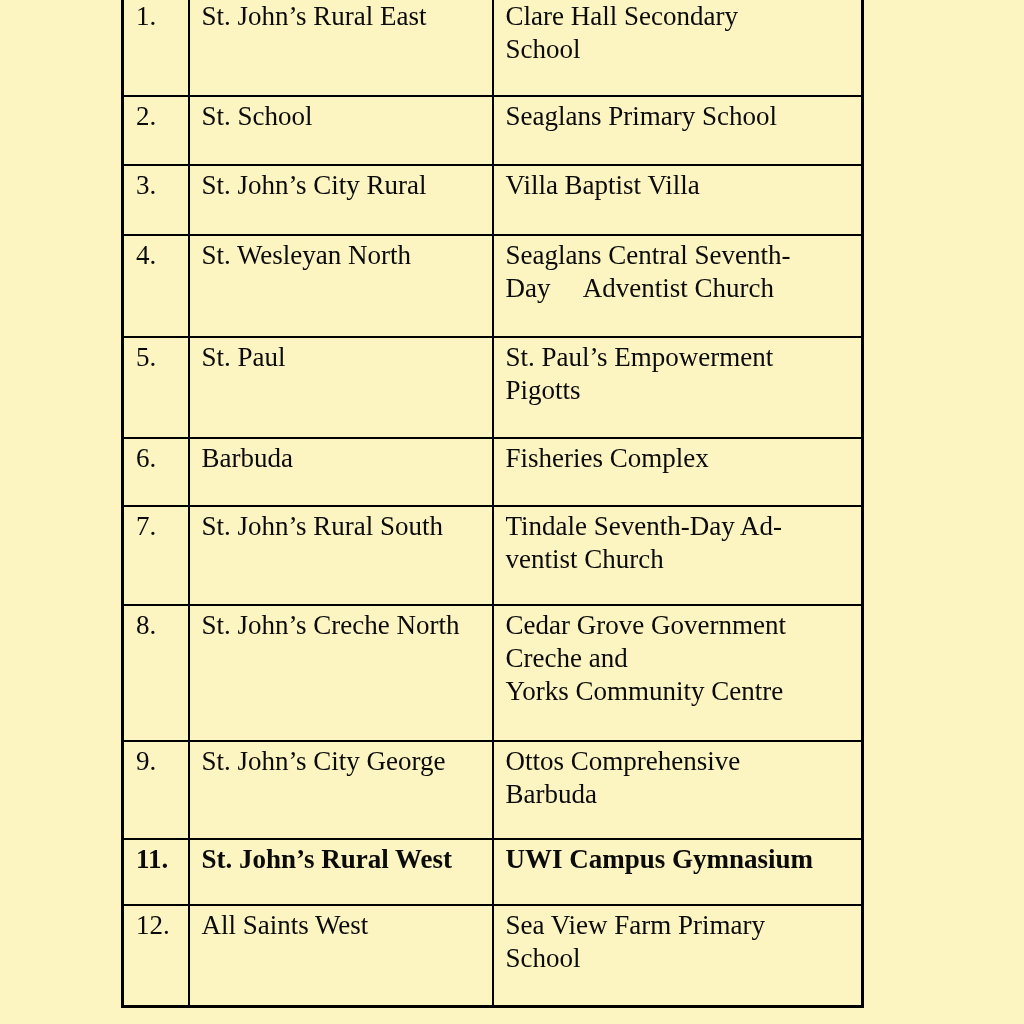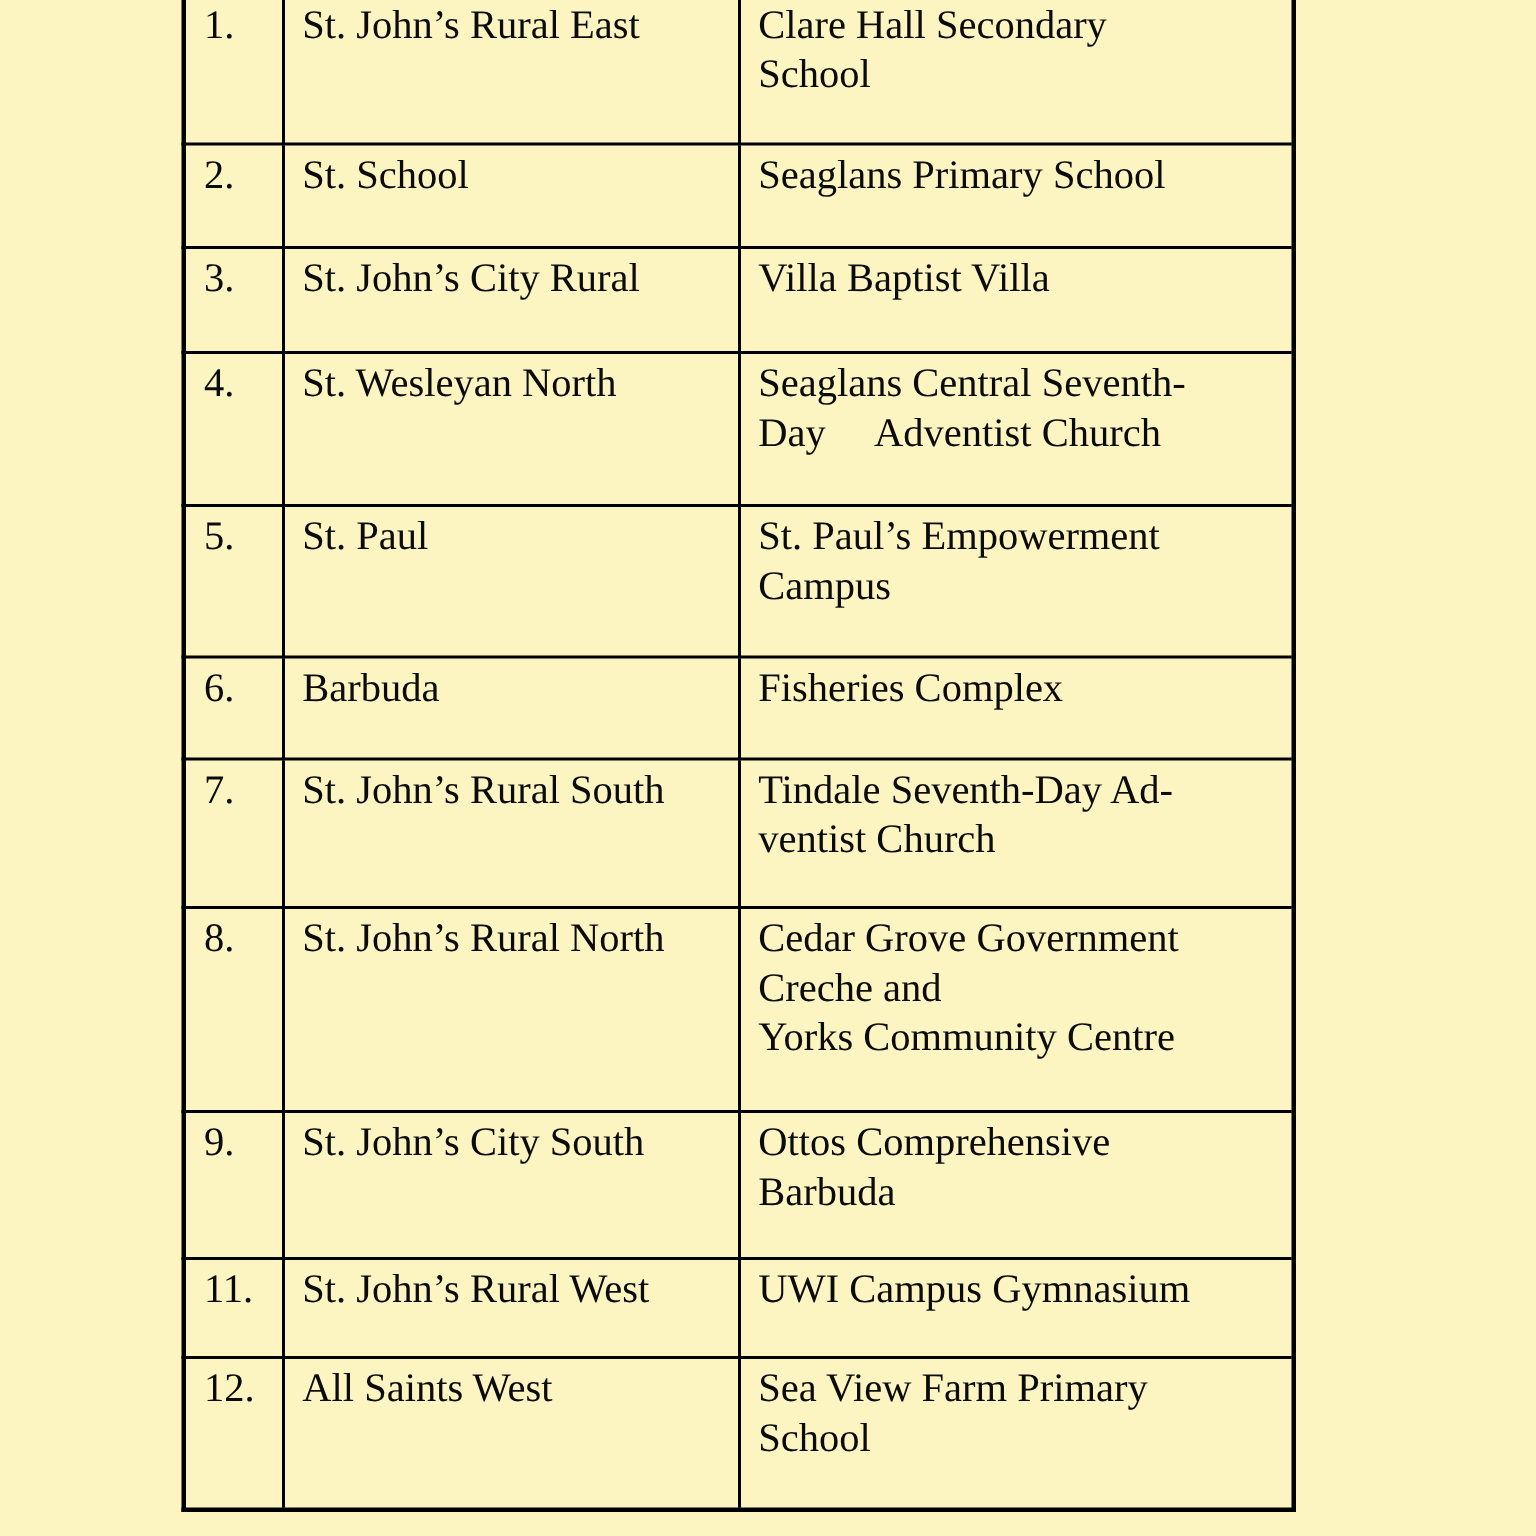--- a/index.html
+++ b/index.html
@@ -46,21 +46,21 @@
   tr.r1  td { height: 92px; }
   tr.r2  td { height: 61px; }
   tr.r3  td { height: 62px; }
   tr.r4  td { height: 94px; }
   tr.r5  td { height: 93px; }
   tr.r6  td { height: 60px; }
   tr.r7  td { height: 91px; }
   tr.r8  td { height: 128px; }
   tr.r9  td { height: 90px; }
   tr.r10 td { height: 60px; }
-  tr.r11 td { height: 58px; }
+  tr.r11 td { height: 58px; font-weight: bold; }
   tr.r12 td { height: 93px; }
 </style>
 </head>
 <body>
 
 <div class="doc-page">
   <table class="polling-table">
     <colgroup>
       <col class="c-num">
         <col class="c-con">
@@ -86,43 +86,43 @@
       <tr class="r4">
         <td>4.</td>
         <td>St. Wesleyan North</td>
         <td>Seaglans Central Seventh-
 Day     Adventist Church</td>
       </tr>
       <tr class="r5">
         <td>5.</td>
         <td>St. Paul</td>
         <td>St. Paul’s Empowerment
-Campus</td>
+Pigotts</td>
       </tr>
       <tr class="r6">
         <td>6.</td>
         <td>Barbuda</td>
         <td>Fisheries Complex</td>
       </tr>
       <tr class="r7">
         <td>7.</td>
         <td>St. John’s Rural South</td>
         <td>Tindale Seventh-Day Ad-
 ventist Church</td>
       </tr>
       <tr class="r8">
         <td>8.</td>
-        <td>St. John’s Rural North</td>
+        <td>St. John’s Creche North</td>
         <td>Cedar Grove Government
 Creche and
 Yorks Community Centre</td>
       </tr>
       <tr class="r9">
         <td>9.</td>
-        <td>St. John’s City South</td>
+        <td>St. John’s City George</td>
         <td>Ottos Comprehensive
 Barbuda</td>
       </tr>
       <tr class="r11">
         <td>11.</td>
         <td>St. John’s Rural West</td>
         <td>UWI Campus Gymnasium</td>
       </tr>
       <tr class="r12">
         <td>12.</td>

